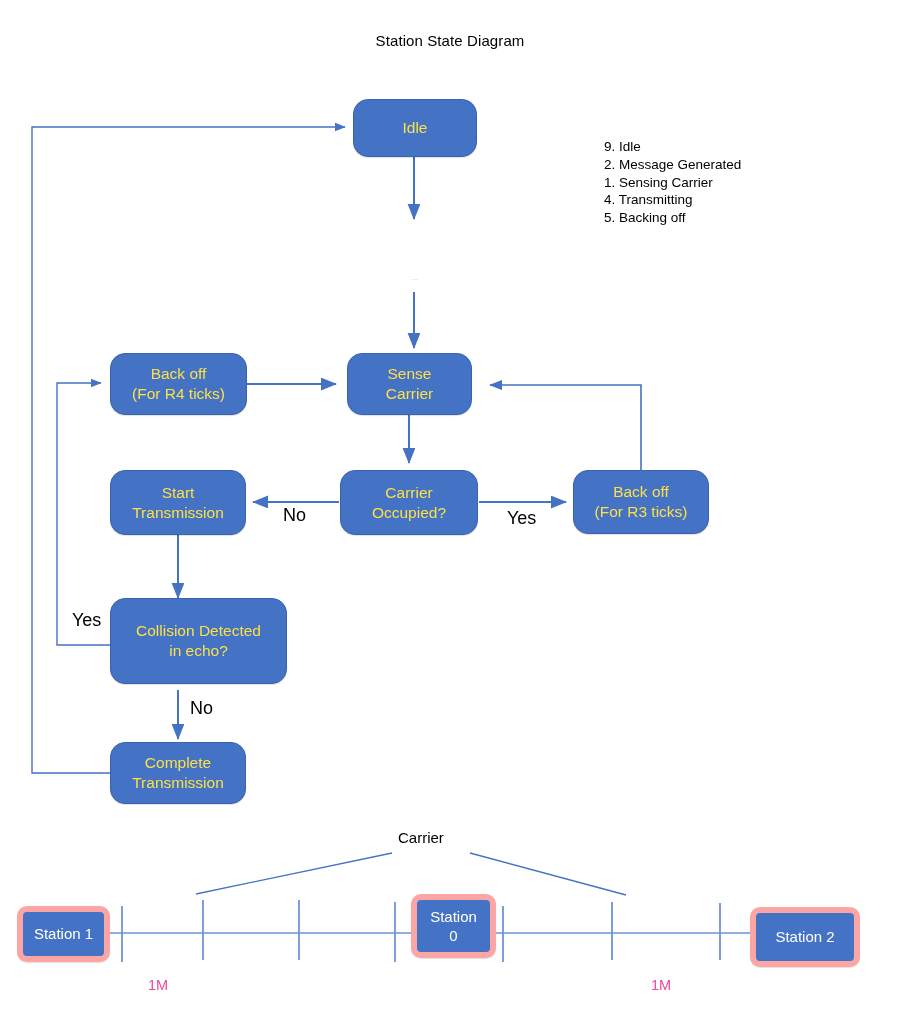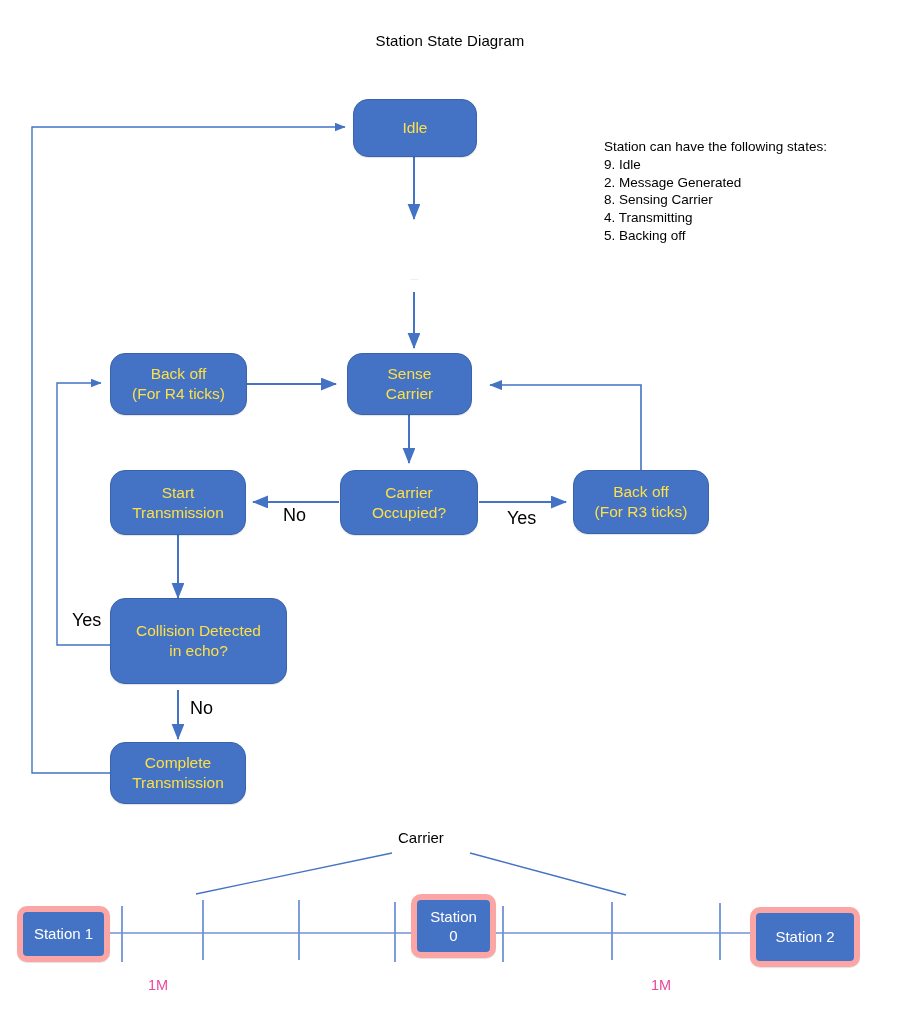--- a/index.html
+++ b/index.html
@@ -200,24 +200,23 @@
     <span class="lines">Complete
 Transmission</span>
   </div>
 
   <div class="edge-label" style="left:283px; top:505px;">No</div>
   <div class="edge-label" style="left:507px; top:508px;">Yes</div>
   <div class="edge-label" style="left:72px; top:610px;">Yes</div>
   <div class="edge-label" style="left:190px; top:698px;">No</div>
 
   <div class="legend">
-    <div>Station can have the following states:</div>
     <div>9. Idle</div>
     <div>2. Message Generated</div>
-    <div>8. Sensing Carrier</div>
+    <div>1. Sensing Carrier</div>
     <div>4. Transmitting</div>
     <div>5. Backing off</div>
   </div>
 
   <div class="carrier-label" style="left:398px; top:829px;">Carrier</div>
 
   <div class="station-node" style="left:17px; top:906px; width:93px; height:56px;">
     <span>Station 1</span>
   </div>
 

